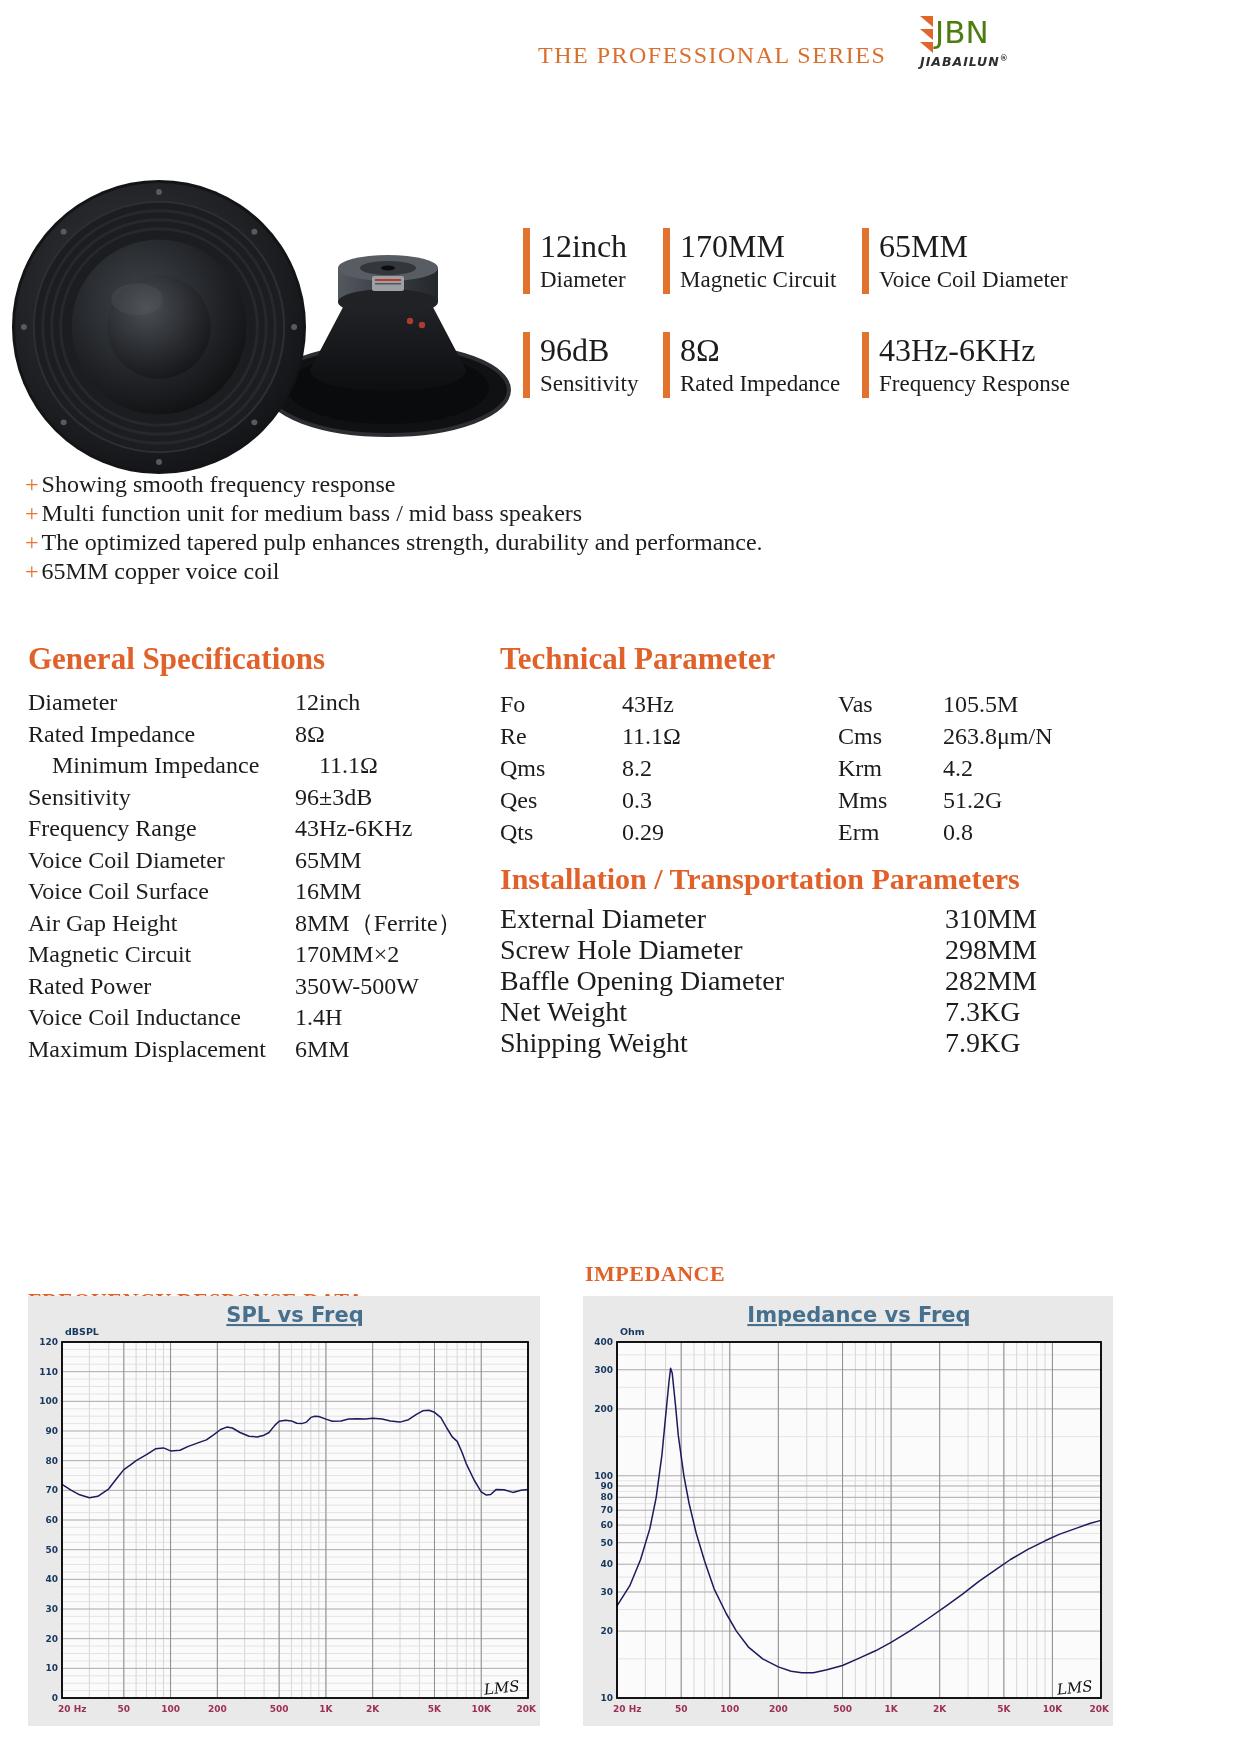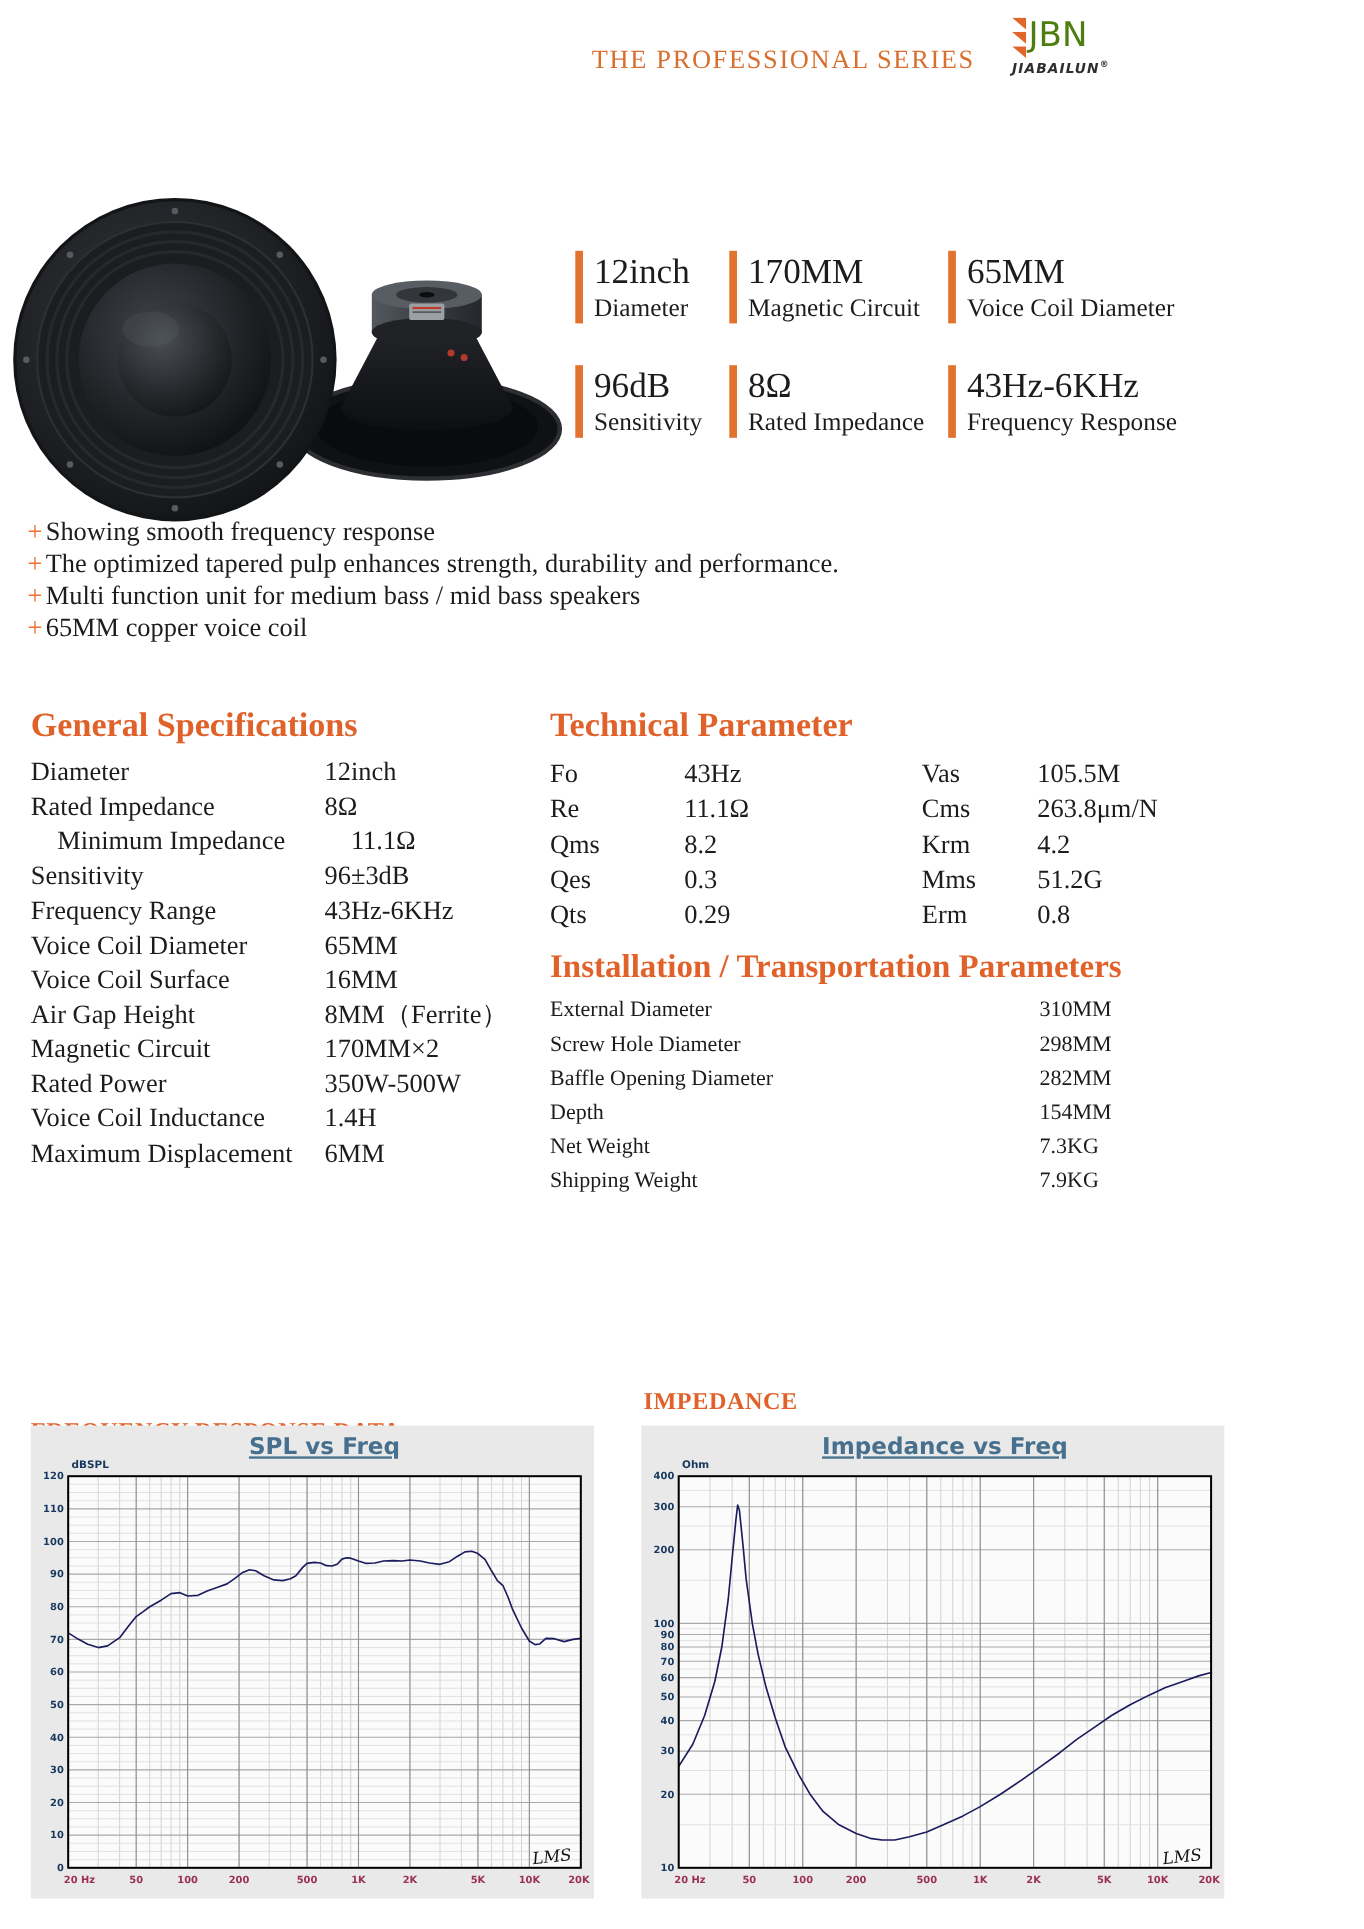--- a/index.html
+++ b/index.html
@@ -51,21 +51,21 @@
 
   
   .rowsbox{position:absolute}
   #gen-rows{left:28px;top:687px;width:460px}
   #tech-col1{left:500px;top:688px;width:330px}
   #tech-col2{left:838px;top:688px;width:260px}
   #inst-rows{left:500px;top:903px;width:600px}
   .srow{display:flex}
   .gen{font-size:24px;line-height:31.5px}
   .tech{font-size:24px;line-height:32px}
-  .inst{font-size:20px;line-height:31px}
+  .inst{font-size:28px;line-height:31px}
   .slabel{flex:none;display:inline-block}
   .sval{white-space:nowrap}
 
   
   .chart{position:absolute;background:#E9E9E9}
   #chart-spl{left:28px;top:1296px;width:512px;height:430px}
   #chart-imp{left:583px;top:1296px;width:530px;height:430px}
 </style>
 </head>
 <body>
@@ -192,22 +192,22 @@
         <span class="hl-bar"></span>
         <div class="hl-tx">
           <div class="hl-value">43Hz-6KHz</div>
           <div class="hl-label">Frequency Response</div>
         </div>
       </div>
     </div>
 
   <ul class="features" id="features">
       <li class="feat"><span class="plus">+</span><span class="feat-t">Showing smooth frequency response</span></li>
+      <li class="feat"><span class="plus">+</span><span class="feat-t">Multi function unit for medium bass / mid bass speakers</span></li>
       <li class="feat"><span class="plus">+</span><span class="feat-t">The optimized tapered pulp enhances strength, durability and performance.</span></li>
-      <li class="feat"><span class="plus">+</span><span class="feat-t">Multi function unit for medium bass / mid bass speakers</span></li>
       <li class="feat"><span class="plus">+</span><span class="feat-t">65MM copper voice coil</span></li>
     </ul>
 
   <h2 class="sec-h" id="gen-title">General Specifications</h2>
   <div class="rowsbox" id="gen-rows">
       <div class="srow gen">
         <span class="slabel" style="width: 267px;">Diameter</span>
         <span class="sval">12inch</span>
       </div>
       <div class="srow gen">
@@ -308,24 +308,20 @@
         <span class="slabel" style="width: 445px;">External Diameter</span>
         <span class="sval">310MM</span>
       </div>
       <div class="srow inst">
         <span class="slabel" style="width: 445px;">Screw Hole Diameter</span>
         <span class="sval">298MM</span>
       </div>
       <div class="srow inst">
         <span class="slabel" style="width: 445px;">Baffle Opening Diameter</span>
         <span class="sval">282MM</span>
-      </div>
-      <div class="srow inst">
-        <span class="slabel" style="width: 445px;">Depth</span>
-        <span class="sval">154MM</span>
       </div>
       <div class="srow inst">
         <span class="slabel" style="width: 445px;">Net Weight</span>
         <span class="sval">7.3KG</span>
       </div>
       <div class="srow inst">
         <span class="slabel" style="width: 445px;">Shipping Weight</span>
         <span class="sval">7.9KG</span>
       </div>
     </div>

